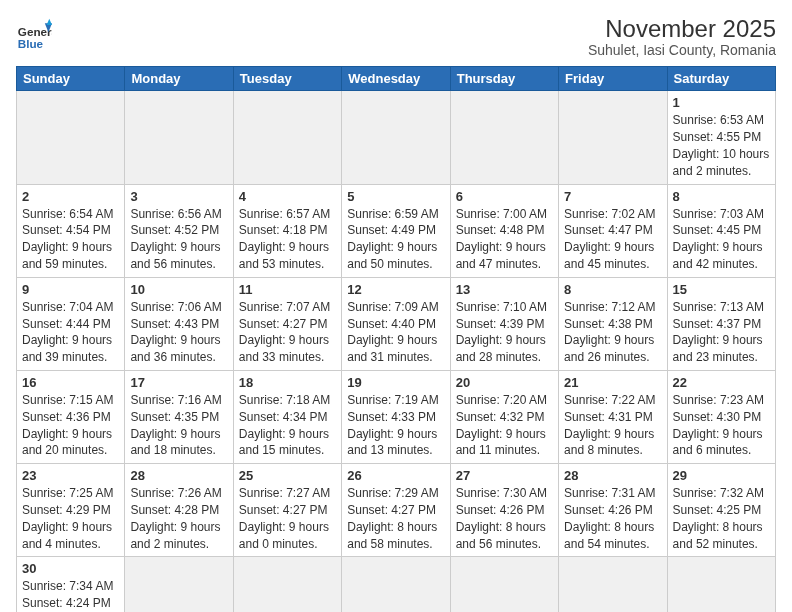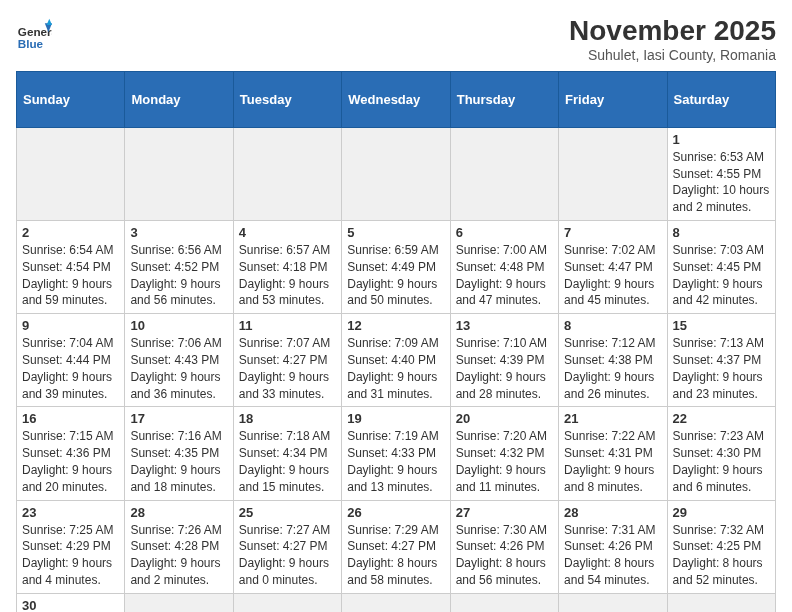--- a/index.html
+++ b/index.html
@@ -22,41 +22,41 @@
       gap: 4px;
     }
     .logo-icon {
       width: 36px;
       height: 36px;
     }
     .title-area {
       text-align: right;
     }
     .calendar-title {
-      font-size: 28px;
-      font-weight: bold;
+      font-size: 24px;
+      font-weight: normal;
       color: #333;
       line-height: 1.1;
     }
     .calendar-subtitle {
       font-size: 14px;
       color: #555;
     }
     table {
       width: 100%;
       border-collapse: collapse;
       table-layout: fixed;
     }
     thead tr th {
       background-color: #2a6db5;
       color: #fff;
       font-size: 13px;
       font-weight: bold;
       text-align: left;
-      padding: 20px 6px;
+      padding: 4px 6px;
       border: 1px solid #1a5a9a;
     }
     tbody tr td {
       vertical-align: top;
       border: 1px solid #ccc;
       padding: 4px 5px;
       font-size: 10px;
       color: #333;
       height: 80px;
       background: #fff;

